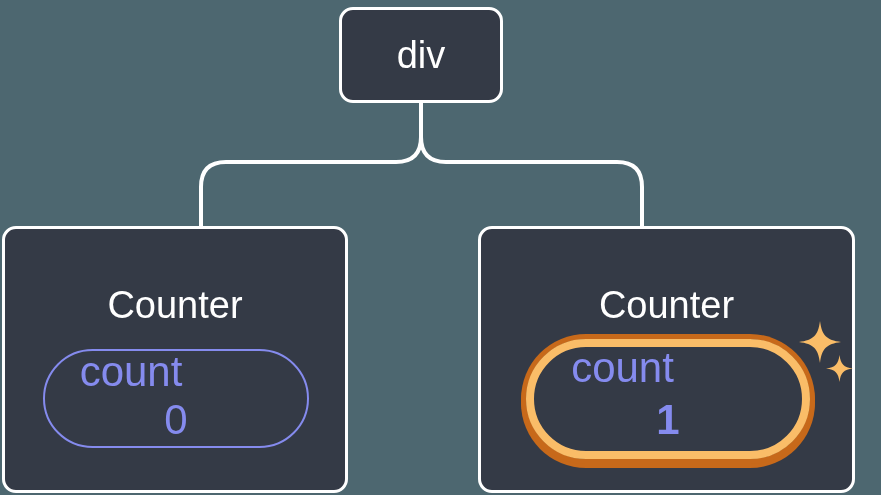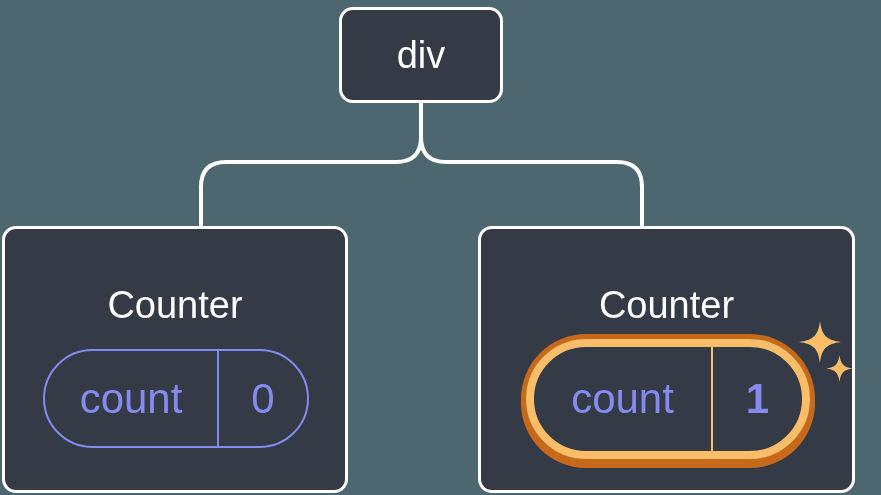--- a/index.html
+++ b/index.html
@@ -66,20 +66,21 @@
     font-size: 38px;
     font-weight: 500;
     line-height: 40px;
   }
   .pill {
     position: absolute;
     display: flex;
     align-items: stretch;
     border-radius: 999px;
     overflow: hidden;
+    flex-direction: column;
   }
   .pill-plain {
     left: 38px; top: 120px;
     width: 266px; height: 99px;
     border: 2px solid var(--state-accent);
   }
   .pill-highlight {
     left: 45px; top: 110px;
     width: 284px; height: 120px;
     border: 8px solid var(--highlight-inner);

